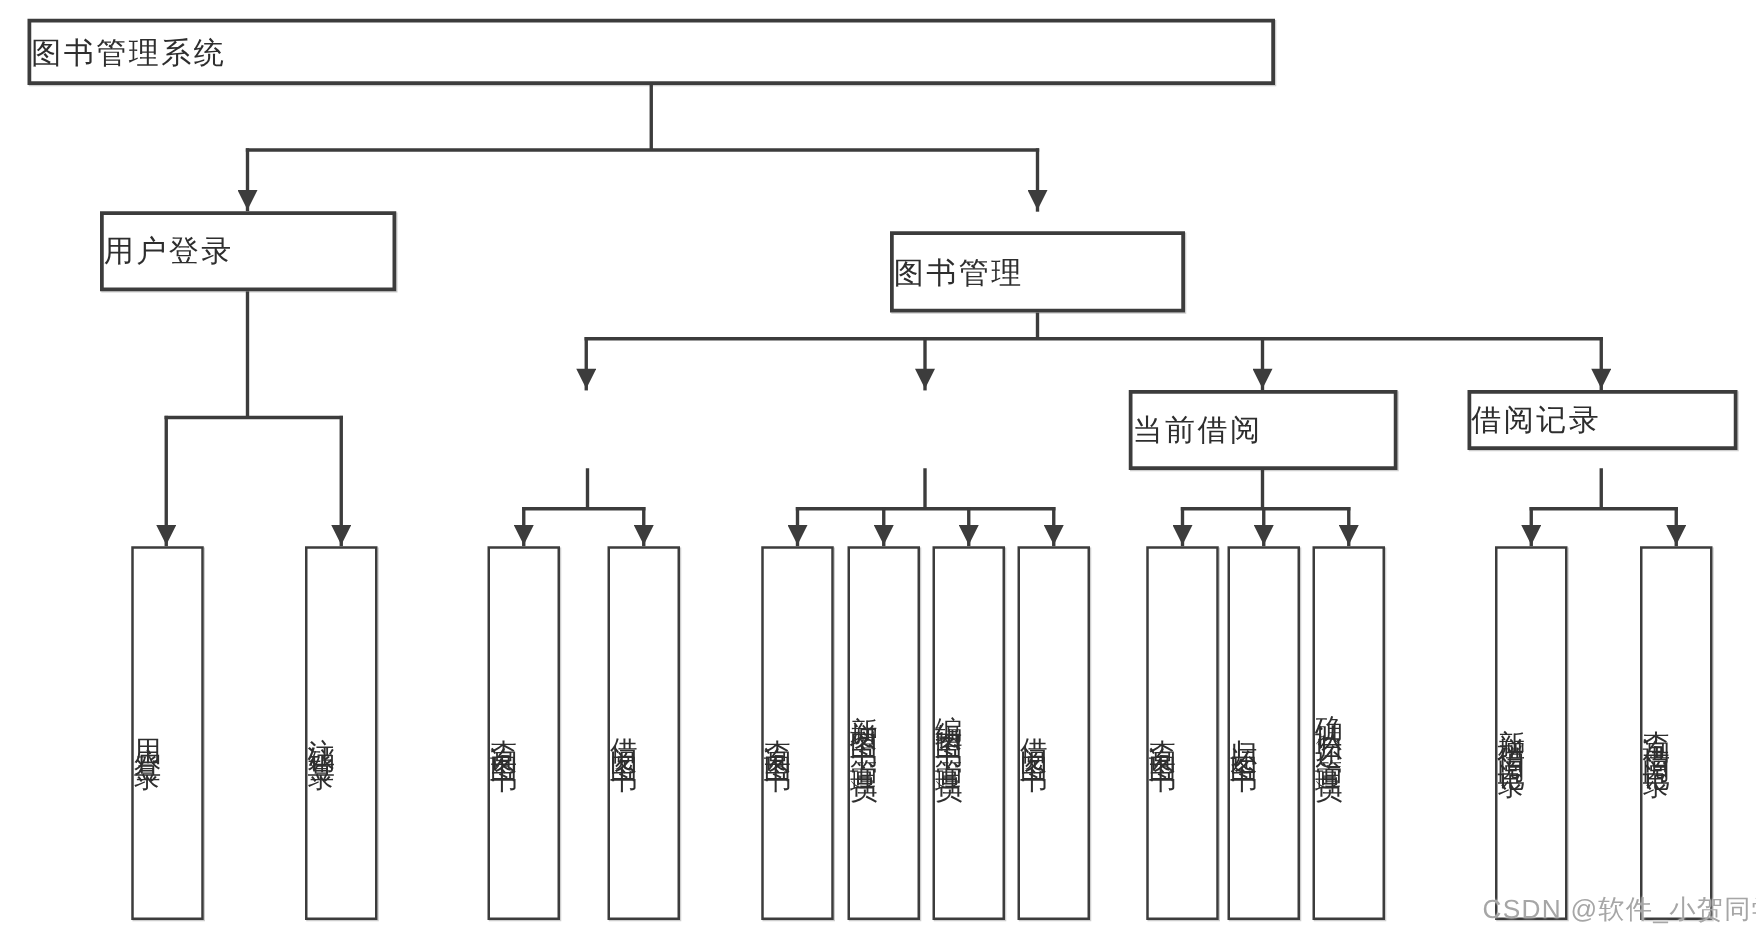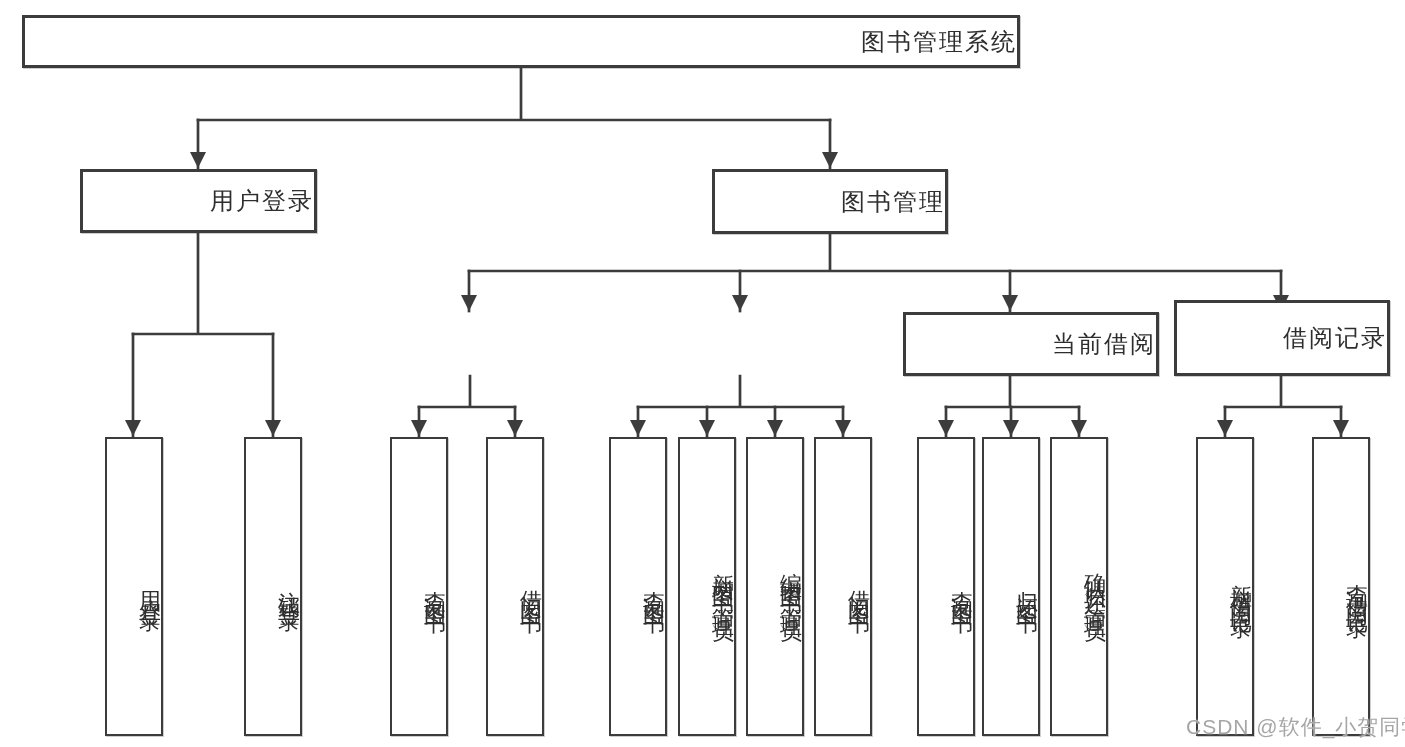--- a/index.html
+++ b/index.html
@@ -17,21 +17,21 @@
     width: 1405px; height: 747px;
     z-index: 1;
   }
   .box {
     position: absolute;
     box-sizing: border-box;
     background: #ffffff;
     border: 3px solid #3c3c3c;
     display: flex;
     align-items: center;
-    justify-content: flex-end;
+    justify-content: flex-start;
     z-index: 2;
     box-shadow: 1px 1px 0 rgba(60,60,60,0.25);
   }
   .box .hlabel {
     color: #2e2e2e;
     font-size: 24px;
     letter-spacing: 2px;
     white-space: nowrap;
   }
   .leaf {
@@ -106,28 +106,28 @@
     </g>
   </svg>
 
   <div class="box" style="left:22px; top:15px; width:998px; height:53px;">
     <span class="hlabel">图书管理系统</span>
   </div>
 
   <div class="box" style="left:80px; top:169px; width:237px; height:64px;">
     <span class="hlabel">用户登录</span>
   </div>
-  <div class="box" style="left:712px; top:169px; width:236px; height:65px;">
+  <div class="box" style="left:712px; top:185px; width:236px; height:65px;">
     <span class="hlabel">图书管理</span>
   </div>
 
-  <div class="box" style="left:903px; top:312px; width:256px; height:64px;">
+  <div class="box" style="left:903px; top:312px; width:215px; height:64px;">
     <span class="hlabel">当前借阅</span>
   </div>
-  <div class="box" style="left:1174px; top:300px; width:216px; height:76px;">
+  <div class="box" style="left:1174px; top:312px; width:216px; height:48px;">
     <span class="hlabel">借阅记录</span>
   </div>
 
   <div class="box leaf" style="left:105px; top:437px; width:58px; height:299px;">
     <span class="vtext">用户登录</span>
   </div>
   <div class="box leaf" style="left:244px; top:437px; width:58px; height:299px;">
     <span class="vtext">注销登录</span>
   </div>
 

